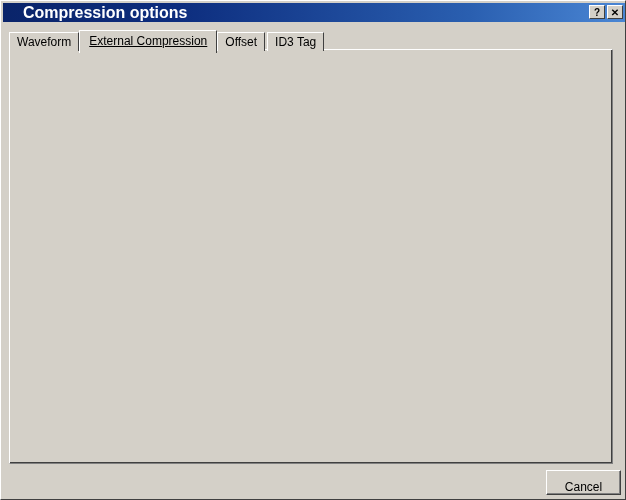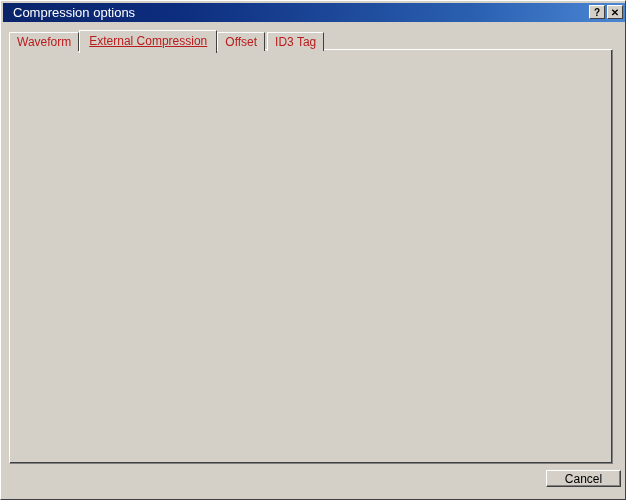--- a/index.html
+++ b/index.html
@@ -29,23 +29,23 @@
     position: absolute;
     left: 2px; top: 2px;
     width: 622px;
     height: 19px;
     background: linear-gradient(to right, #0a246a 0%, #0d2d7e 28%, #2a5fb0 75%, #4a86d4 100%);
     display: flex;
     align-items: center;
   }
   #title-text {
     color: #ffffff;
-    font-size: 13px;
-    font-weight: normal;
-    margin-left: 10px;
+    font-size: 16px;
+    font-weight: bold;
+    margin-left: 20px;
     letter-spacing: 0px;
     white-space: nowrap;
   }
   #titlebar-buttons {
     position: absolute;
     right: 2px;
     top: 2px;
     display: flex;
     gap: 2px;
   }
@@ -80,21 +80,21 @@
   .tab {
     height: 19px;
     padding: 0 7px;
     margin-right: 2px;
     background: #d4d0c8;
     border-left: 1px solid #ffffff;
     border-top: 1px solid #ffffff;
     border-right: 1px solid #404040;
     font-size: 12px;
     line-height: 18px;
-    color: #b91c1c;
+    color: #000000;
     box-sizing: border-box;
     white-space: nowrap;
     cursor: default;
     position: relative;
   }
   .tab.active {
     height: 23px;
     line-height: 21px;
     margin-left: -2px;
     margin-right: 0px;
@@ -395,17 +395,17 @@
 
   <div class="rb-row" style="left:388px; top:320px;">
     <span class="rbox selected"></span>
     <span class="rb-label">High quality</span>
   </div>
   <div class="rb-row" style="left:388px; top:345px;">
     <span class="rbox"></span>
     <span class="rb-label">Low quality</span>
   </div>
 
-  <div class="btn" style="left:545px; top:469px; width:75px; height:17px;align-items:flex-end;">
+  <div class="btn" style="left:545px; top:469px; width:75px; height:25px;align-items:flex-end;">
     <span>Cancel</span>
   </div>
 
 </div>
 
 </body></html>

